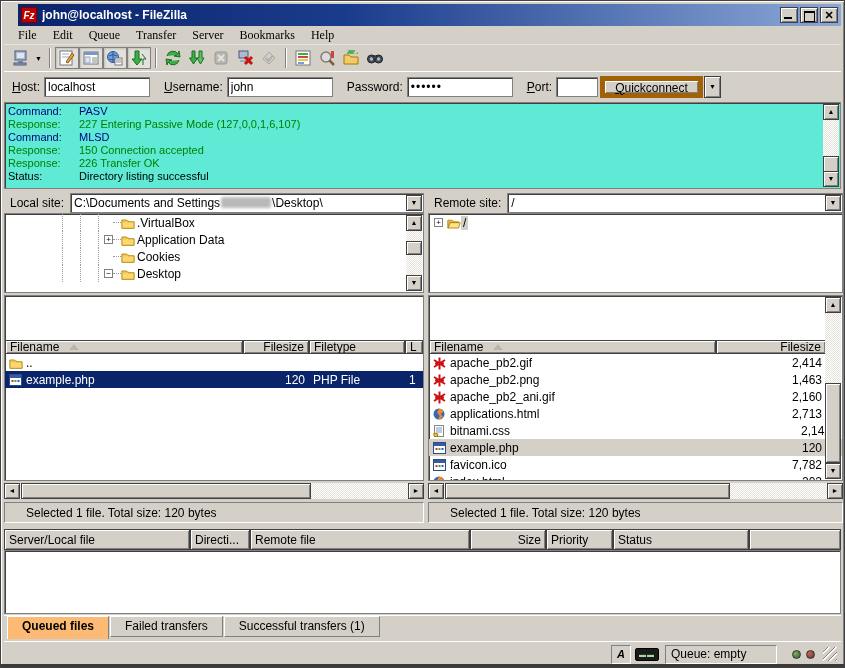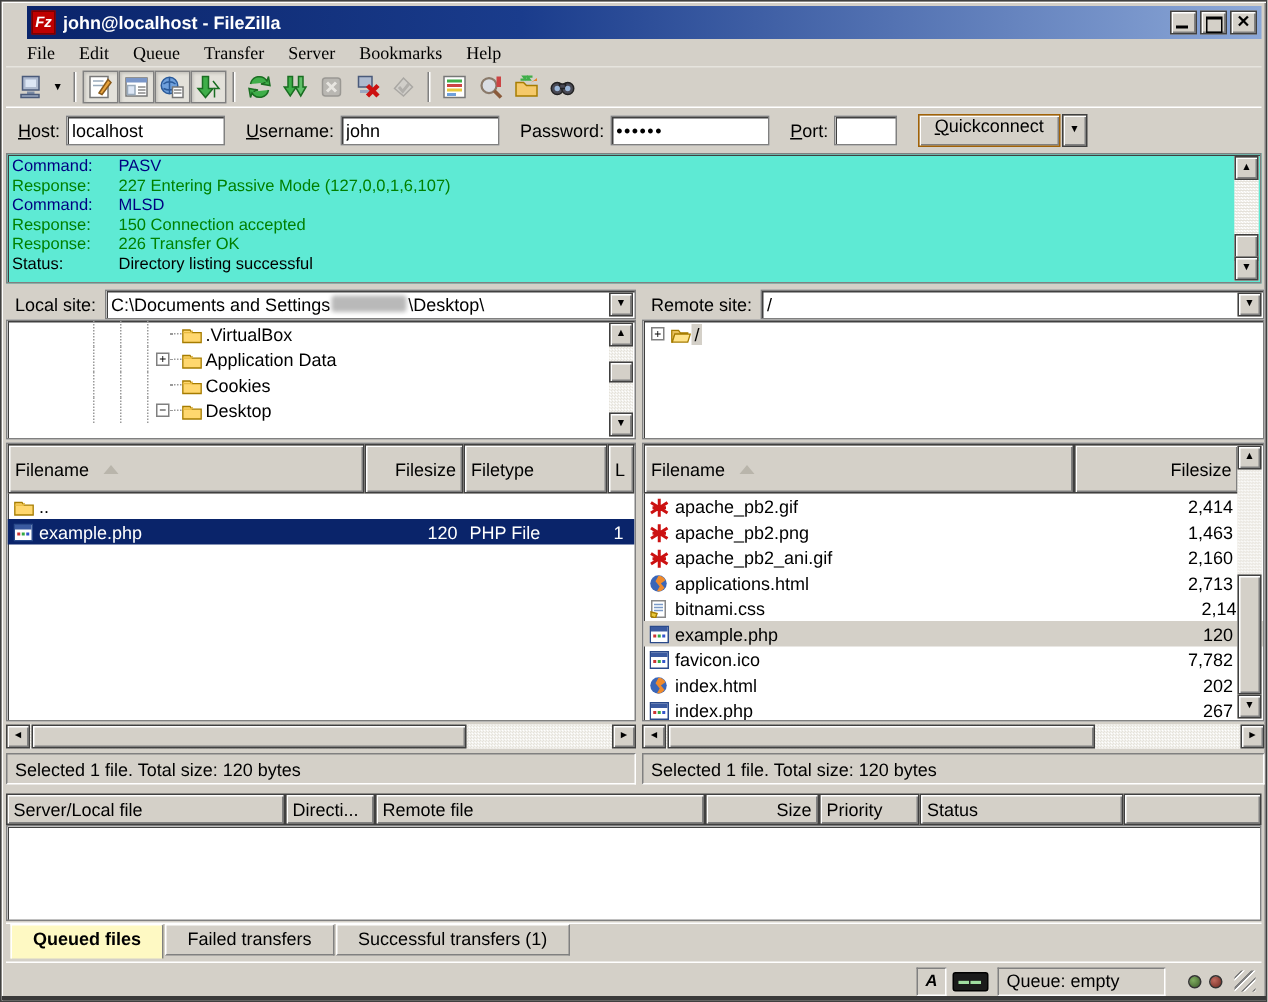--- a/index.html
+++ b/index.html
@@ -43,22 +43,22 @@
   .tbtn svg { display:block; }
 
   
   #quickbar { left:3px; top:70px; right:3px; height:30px; display:flex; align-items:center;
     padding-left:8px; border-top:1px solid #fff; }
   .qc-label { display:inline-block; margin-right:4px; font-size:12px; }
   .qc-label::first-letter { text-decoration:underline; }
   .qc-label.no-mn::first-letter { text-decoration:none; }
   .field { height:20px; border:1px solid #808080; box-shadow: inset 1px 1px 0 #404040, inset -1px -1px 0 #fff;
     background:#fff; font-size:12px; padding:0 3px; font-family:"Liberation Sans",sans-serif; }
-  #qc-btn { height:22px; padding:0 10px; margin-left:14px; background:#D4D0C8;
-    border:1px solid #a16207; box-shadow: inset 1px 1px 0 #fff, inset -1px -1px 0 #808080;
+  #qc-btn { height:22px; padding:0 10px; margin-left:2px; background:#D4D0C8;
+    border:5px solid #a16207; box-shadow: inset 1px 1px 0 #fff, inset -1px -1px 0 #808080;
     font-size:12px; display:inline-block; }
   #qc-btn::first-letter { text-decoration:underline; }
   #qc-drop { width:17px; height:22px; background:#D4D0C8; border:1px solid #404040;
     box-shadow: inset 1px 1px 0 #fff, inset -1px -1px 0 #808080; margin-left:1px;
     font-size:7px; display:flex; align-items:center; justify-content:center; }
 
   
   #log { left:3px; top:101px; right:3px; height:87px; background:#5eead4;
     border:1px solid #808080; box-shadow: inset 1px 1px 0 #404040; }
   .log-line { display:flex; height:13px; line-height:13px; font-size:11px; white-space:nowrap; }
@@ -96,47 +96,47 @@
   .expander { width:9px; height:9px; border:1px solid #808080; background:#fff; flex:none;
     font-size:8px; line-height:7px; text-align:center; position:relative; z-index:1; }
   .exp-spacer { width:9px; flex:none; }
   .hconn { width:8px; border-top:1px dotted #9a9a9a; flex:none; }
   .tree-label { padding:0 2px; }
   .tree-label.sel { background:#D4D0C8; }
 
   
   .listpane { top:294px; height:186px; background:#fff; border:1px solid #808080;
     box-shadow: inset 1px 1px 0 #404040; overflow:hidden; }
-  .lhdr { display:flex; height:33px; }
+  .lhdr { display:flex; height:14px;margin-top:44px; }
   .hcell { background:#D4D0C8; border:1px solid #404040;
     box-shadow: inset 1px 1px 0 #fff, inset -1px -1px 0 #808080;
     font-size:12px; padding:0 4px; display:flex; align-items:center; white-space:nowrap; overflow:hidden; }
   .hcell.right { justify-content:flex-end; }
   .sort-asc { width:0; height:0; border-left:5px solid transparent; border-right:5px solid transparent;
     border-bottom:6px solid #b9b5ab; margin-left:10px; }
   .frow { display:flex; height:17px; align-items:center; font-size:12px; white-space:nowrap; }
   .frow .cell { padding:0 4px; overflow:hidden; display:flex; align-items:center; gap:3px; }
   .frow .num { justify-content:flex-end; }
   .frow.sel-active { background:#0A246A; color:#fff; }
   .frow.sel-inactive { background:#D4D0C8; }
   .ficon { width:14px; height:12px; flex:none; display:inline-flex; }
 
   
   .pane-status { top:501px; height:21px; border:1px solid; border-color:#808080 #fff #fff #808080;
-    background:#D4D0C8; font-size:12px; display:flex; align-items:center; padding-left:5px; }
+    background:#D4D0C8; font-size:12px; display:flex; align-items:center; padding-left:21px; }
   #queue-hdr { left:3px; top:528px; right:3px; height:21px; display:flex;justify-content:flex-end; }
   #queue-body { left:3px; top:549px; right:3px; height:64px; background:#fff;
     border:1px solid #808080; box-shadow: inset 1px 1px 0 #404040; }
 
   
   #tabs { left:3px; top:614px; right:3px; height:24px; display:flex; align-items:flex-start; padding-left:3px; border-top:1px solid #fff; }
   .tab { height:21px; padding:2px 14px 0; background:#D4D0C8; border:1px solid #808080;
     border-top-color:#fff; border-left-color:#fff; border-bottom:1px solid #808080;
     font-size:12px; margin-right:1px; }
-  .tab.active { background:#fef9c3; font-weight:bold; height:23px; border-bottom:none; z-index:2; }
+  .tab.active { background:#fdba74; font-weight:bold; height:23px; border-bottom:none; z-index:2; }
 
   
   #statusbar { left:3px; top:640px; right:3px; height:25px; display:flex; align-items:center;
     border-top:1px solid #fff; padding-right:4px; }
   .sb-panel { border:1px solid; border-color:#808080 #fff #fff #808080; height:19px;
     display:flex; align-items:center; }
   #ascii-ind { width:20px; justify-content:center; font-size:11px; font-style:italic; font-weight:bold; margin-right:4px; }
   #speed-ind { width:24px; height:13px; background:#1a1a1a; border-radius:2px; margin-right:6px;
     border:1px solid #000; display:flex; align-items:center; justify-content:center;
     color:#9fdc9f; font-size:7px; letter-spacing:1px; }

